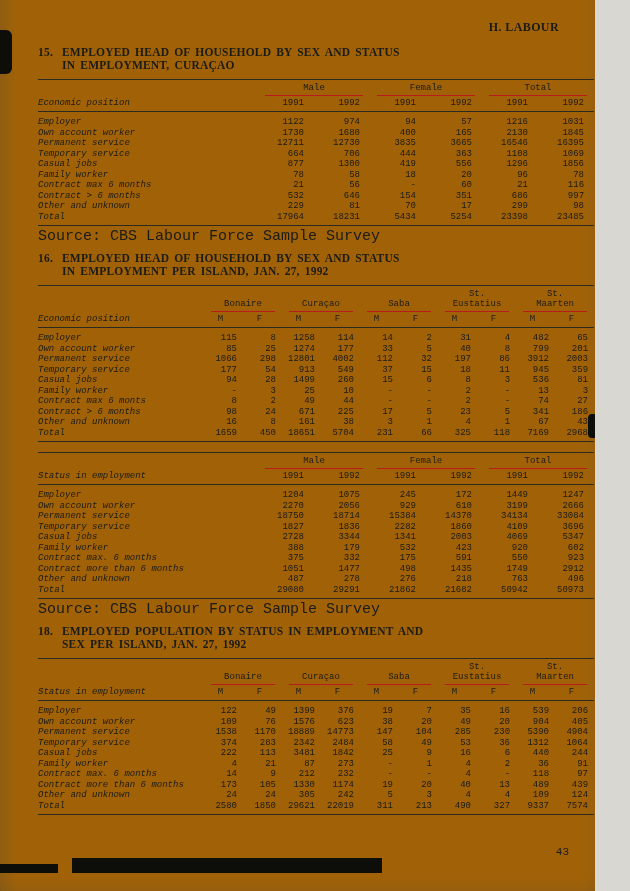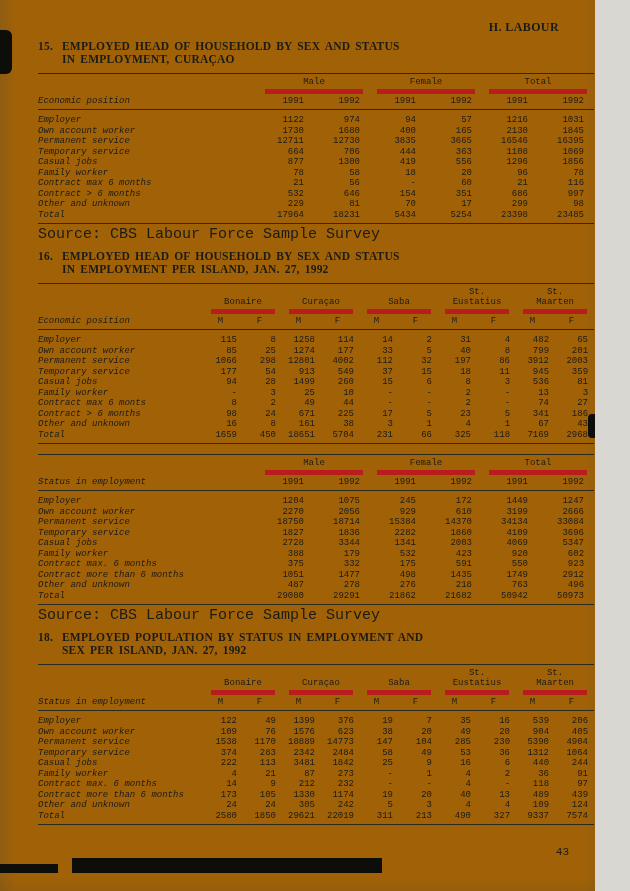--- a/index.html
+++ b/index.html
@@ -5,41 +5,41 @@
   html,body{margin:0;padding:0;}
   body{width:630px;height:891px;background:#d8d7d2;}
   .page{position:relative;width:595px;height:891px;background:#a16207;overflow:hidden;
         font-family:"Liberation Mono","DejaVu Sans Mono",monospace;color:#1b1b17;}
   .page::before{content:"";position:absolute;inset:0;pointer-events:none;background:
     linear-gradient(90deg,rgba(70,70,60,.20),rgba(70,70,60,0) 16px),
     linear-gradient(270deg,rgba(70,70,60,.10),rgba(70,70,60,0) 10px),
     linear-gradient(0deg,rgba(70,70,60,.12),rgba(70,70,60,0) 14px);}
   .hdr{position:absolute;top:20px;right:36px;font-family:"Liberation Serif","DejaVu Serif",serif;
        font-weight:700;font-size:12px;letter-spacing:.4px;}
-  .content{position:absolute;left:38px;top:40px;width:556px;}
+  .content{position:absolute;left:38px;top:46px;width:556px;}
   .tbl-section{margin-bottom:10px;}
   .tbl-title{font-family:"Liberation Serif","DejaVu Serif",serif;font-size:11.5px;font-weight:700;
              line-height:13px;margin:0 0 7px 0;word-spacing:2px;letter-spacing:.2px;}
   .t-num{display:inline-block;width:24px;}
   .t-l2{display:block;padding-left:24px;}
   table{width:100%;border-collapse:collapse;table-layout:fixed;
         border-top:1px solid #2a2a20;border-bottom:1px solid #2a2a20;font-size:9px;}
   th,td{font-weight:400;padding:0;vertical-align:bottom;}
   td{line-height:10.5px;}
   th{line-height:11px;}
   .stub{text-align:left;font-style:italic;}
   .num{text-align:right;}
   .t6 .col-stub{width:220px}
   .t6 .col-num{width:56px}
   .t10 .col-stub{width:166px}
   .t10 .col-num{width:39px}
   .t6 .num{padding-right:10px}
   .t10 .num{padding-right:6px}
   .group{padding-top:3px;}
-  .grp-inner{border-bottom:5px solid #b91c1c;text-align:center;padding:0 0 1px 0;margin:0 7px;}
+  .grp-inner{border-bottom:1px solid #b91c1c;text-align:center;padding:0 0 1px 0;margin:0 7px;}
   .grp-top{line-height:10px}
   .grp-label{line-height:11px}
   tr.subhead th{border-bottom:1px solid #2a2a20;padding-top:2px;padding-bottom:2px;}
   .t10 tr.subhead th.num{text-align:center;}
   tbody tr:first-child td{padding-top:5px;}
   tbody tr:last-child td{padding-bottom:3px;}
   .source{font-size:15px;line-height:11px;margin-top:5px;}
   .pagenum{position:absolute;right:26px;top:846px;font-size:11px;}
   .artifact{position:absolute;background:#0d0d0a;}
   #art1{left:0;top:30px;width:12px;height:44px;border-radius:0 6px 6px 0;}

